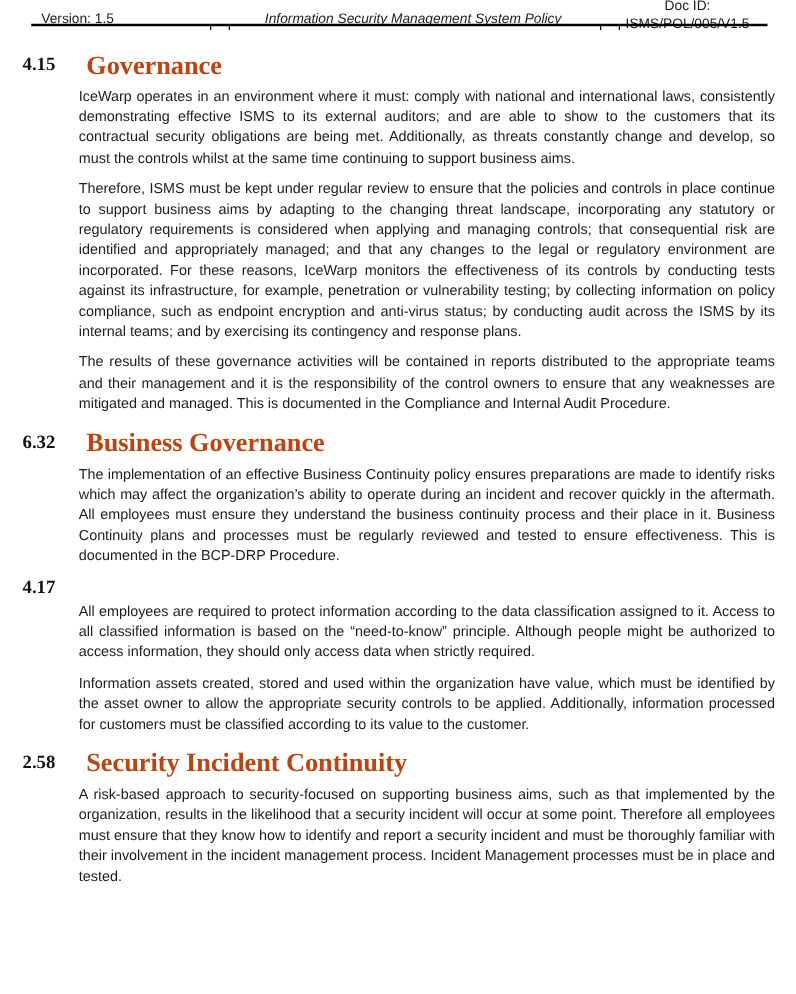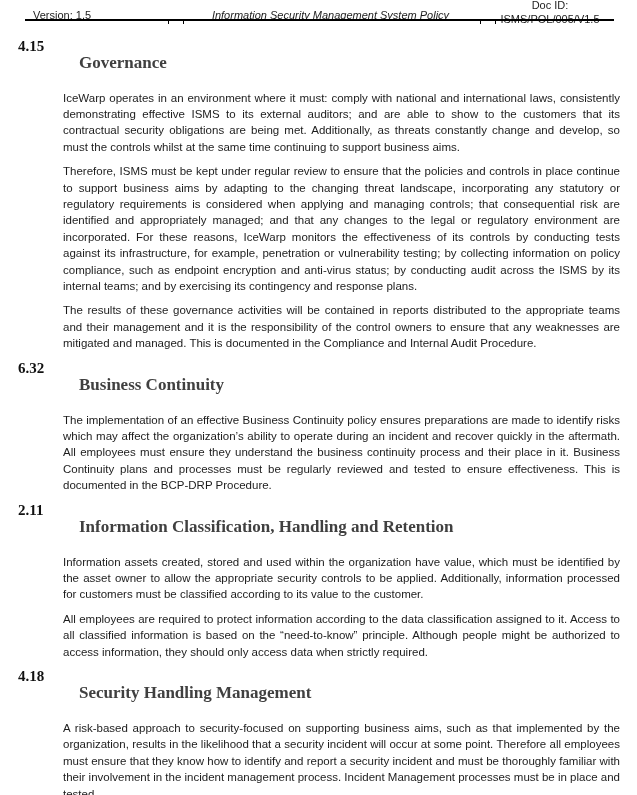--- a/index.html
+++ b/index.html
@@ -66,39 +66,39 @@
   .tick.t2 { left: 158px; }
   .tick.t3 { left: 455px; }
   .tick.t4 { left: 470px; }
 
   
   .doc-body {
     padding: 13px 17px 0 18px;
   }
   .sec-head {
     display: flex;
-    align-items: flex-start;
+    align-items: center;
     margin: 4px 0 3px 0;
   }
   .sec-num {
     width: 45px;
     flex: 0 0 45px;
     font-family: "Liberation Serif", serif;
     font-weight: bold;
     font-size: 15px;
     line-height: 17px;
     color: #111111;
   }
   .sec-title {
-    margin: 16px;
+    margin: 6px;
     font-family: "Liberation Serif", serif;
     font-weight: bold;
-    font-size: 17px;
+    font-size: 21px;
     line-height: 17px;
-    color: #404040;
+    color: #c2410c;
   }
   .sec-paras {
     margin-left: 45px;
   }
   .sec-paras p {
     margin: 0 0 8px 0;
     font-size: 11.5px;
     line-height: 16.4px;
     text-align: justify;
     color: #1c1c1c;
@@ -137,42 +137,41 @@
       <div class="sec-paras">
         <p>IceWarp operates in an environment where it must: comply with national and international laws, consistently demonstrating effective ISMS to its external auditors; and are able to show to the customers that its contractual security obligations are being met. Additionally, as threats constantly change and develop, so must the controls whilst at the same time continuing to support business aims.</p>
         <p>Therefore, ISMS must be kept under regular review to ensure that the policies and controls in place continue to support business aims by adapting to the changing threat landscape, incorporating any statutory or regulatory requirements is considered when applying and managing controls; that consequential risk are identified and appropriately managed; and that any changes to the legal or regulatory environment are incorporated. For these reasons, IceWarp monitors the effectiveness of its controls by conducting tests against its infrastructure, for example, penetration or vulnerability testing; by collecting information on policy compliance, such as endpoint encryption and anti-virus status; by conducting audit across the ISMS by its internal teams; and by exercising its contingency and response plans.</p>
         <p>The results of these governance activities will be contained in reports distributed to the appropriate teams and their management and it is the responsibility of the control owners to ensure that any weaknesses are mitigated and managed. This is documented in the Compliance and Internal Audit Procedure.</p>
       </div>
     </section>
 
     <section>
       <div class="sec-head">
         <span class="sec-num">6.32</span>
-        <h2 class="sec-title">Business Continuity</h2>
+        <h2 class="sec-title">Business Governance</h2>
       </div>
       <div class="sec-paras">
         <p>The implementation of an effective Business Continuity policy ensures preparations are made to identify risks which may affect the organization’s ability to operate during an incident and recover quickly in the aftermath. All employees must ensure they understand the business continuity process and their place in it. Business Continuity plans and processes must be regularly reviewed and tested to ensure effectiveness. This is documented in the BCP-DRP Procedure.</p>
       </div>
     </section>
 
     <section>
       <div class="sec-head">
-        <span class="sec-num">2.11</span>
-        <h2 class="sec-title">Information Classification, Handling and Retention</h2>
+        <span class="sec-num">4.17</span>
       </div>
       <div class="sec-paras">
+        <p>All employees are required to protect information according to the data classification assigned to it. Access to all classified information is based on the “need-to-know” principle. Although people might be authorized to access information, they should only access data when strictly required.</p>
         <p>Information assets created, stored and used within the organization have value, which must be identified by the asset owner to allow the appropriate security controls to be applied. Additionally, information processed for customers must be classified according to its value to the customer.</p>
-        <p>All employees are required to protect information according to the data classification assigned to it. Access to all classified information is based on the “need-to-know” principle. Although people might be authorized to access information, they should only access data when strictly required.</p>
       </div>
     </section>
 
     <section>
       <div class="sec-head">
-        <span class="sec-num">4.18</span>
-        <h2 class="sec-title">Security Handling Management</h2>
+        <span class="sec-num">2.58</span>
+        <h2 class="sec-title">Security Incident Continuity</h2>
       </div>
       <div class="sec-paras">
         <p>A risk-based approach to security-focused on supporting business aims, such as that implemented by the organization, results in the likelihood that a security incident will occur at some point. Therefore all employees must ensure that they know how to identify and report a security incident and must be thoroughly familiar with their involvement in the incident management process. Incident Management processes must be in place and tested.</p>
       </div>
     </section>
 
   </div>
 </div>
 
 </body></html>

